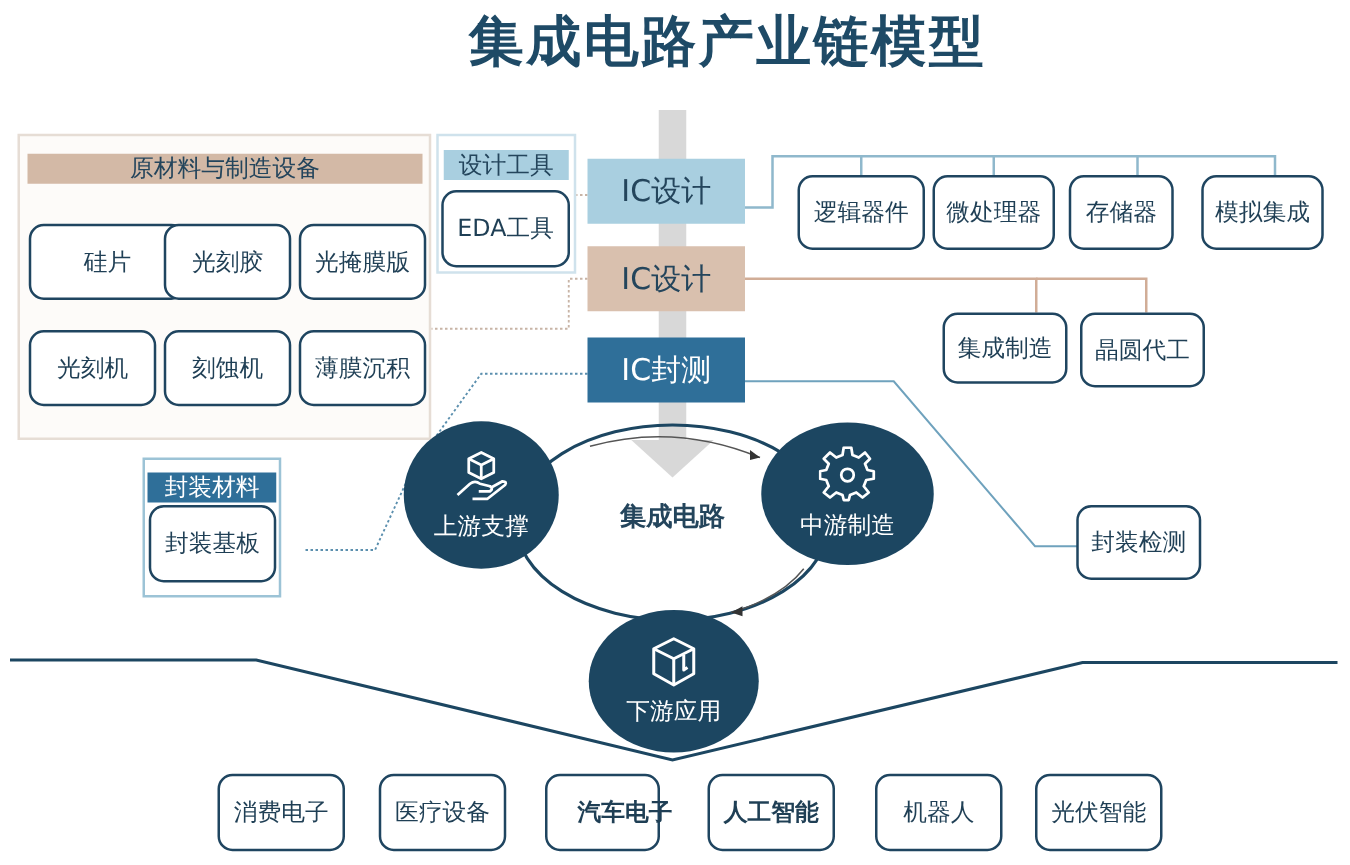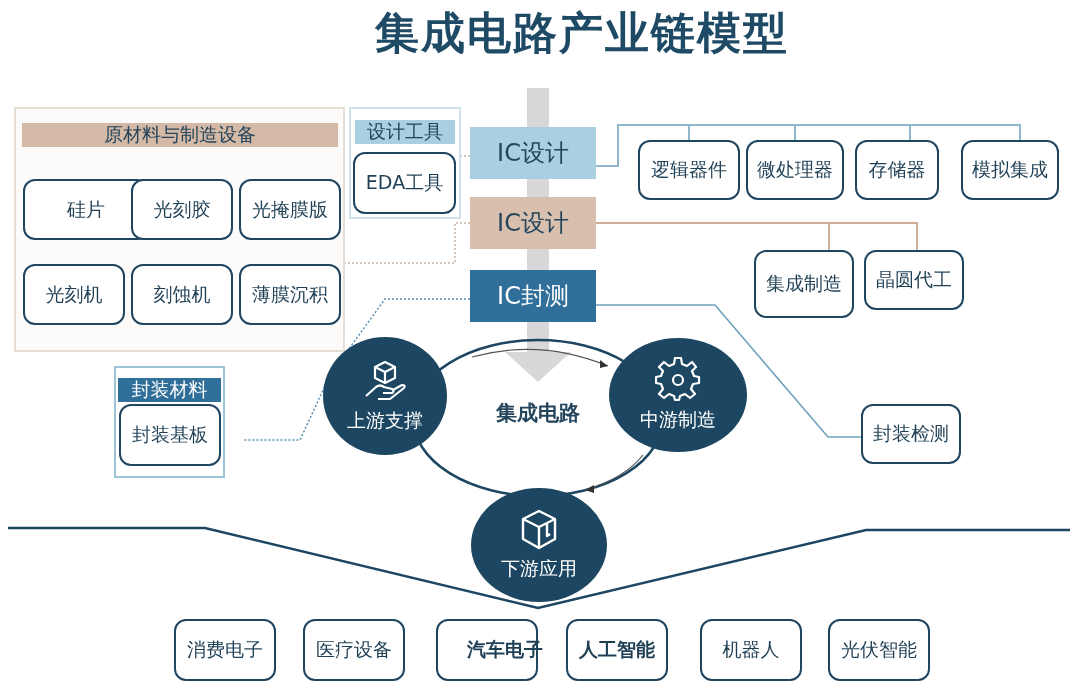--- a/index.html
+++ b/index.html
@@ -71,21 +71,21 @@
 
 <div class="ic" style="left:470px;top:127px;width:126px;height:52px;background:#a9cfe0;color:#24455c;">IC设计</div>
 <div class="ic" style="left:470px;top:197px;width:126px;height:52px;background:#d9c0ae;color:#24455c;">IC设计</div>
 <div class="ic" style="left:470px;top:270px;width:126px;height:52px;background:#2f6f99;color:#fff;">IC封测</div>
 
 <div class="node" style="left:638px;top:140px;width:102px;height:60px;">逻辑器件</div>
 <div class="node" style="left:746px;top:140px;width:98px;height:60px;">微处理器</div>
 <div class="node" style="left:855px;top:140px;width:84px;height:60px;">存储器</div>
 <div class="node" style="left:961px;top:140px;width:98px;height:60px;">模拟集成</div>
 
-<div class="node" style="left:754px;top:250px;width:100px;height:68px;">集成制造</div>
+<div class="node" style="left:754px;top:250px;width:100px;height:57px;">集成制造</div>
 <div class="node" style="left:864px;top:250px;width:100px;height:60px;">晶圆代工</div>
 
 <div class="node" style="left:861px;top:404px;width:100px;height:60px;">封装检测</div>
 
 <div class="center-label" style="left:468px;top:398px;width:140px;">
   <div>集成电路</div>
 </div>
 
 <div class="circle" style="left:323px;top:337px;width:124px;height:118px;">
   <svg width="46" height="46" viewBox="0 0 46 46">
@@ -117,16 +117,16 @@
       <polyline points="6,11 22,19 38,11"></polyline>
         <line x1="22" y1="19" x2="22" y2="40"></line>
       <polyline points="30,16 30,28 33,26"></polyline>
     </g>
   </svg>
   <span>下游应用</span>
 </div>
 
 <div class="node" style="left:174px;top:619px;width:102px;height:62px;">消费电子</div>
 <div class="node" style="left:303px;top:619px;width:102px;height:62px;">医疗设备</div>
-<div class="node bold" style="left:436px;top:619px;width:102px;height:62px;padding-left:36px;">汽车电子</div>
+<div class="node bold" style="left:436px;top:619px;width:92px;height:62px;padding-left:36px;">汽车电子</div>
 <div class="node bold" style="left:566px;top:619px;width:102px;height:62px;">人工智能</div>
 <div class="node" style="left:700px;top:619px;width:102px;height:62px;">机器人</div>
 <div class="node" style="left:828px;top:619px;width:102px;height:62px;">光伏智能</div>
 
 </body></html>

